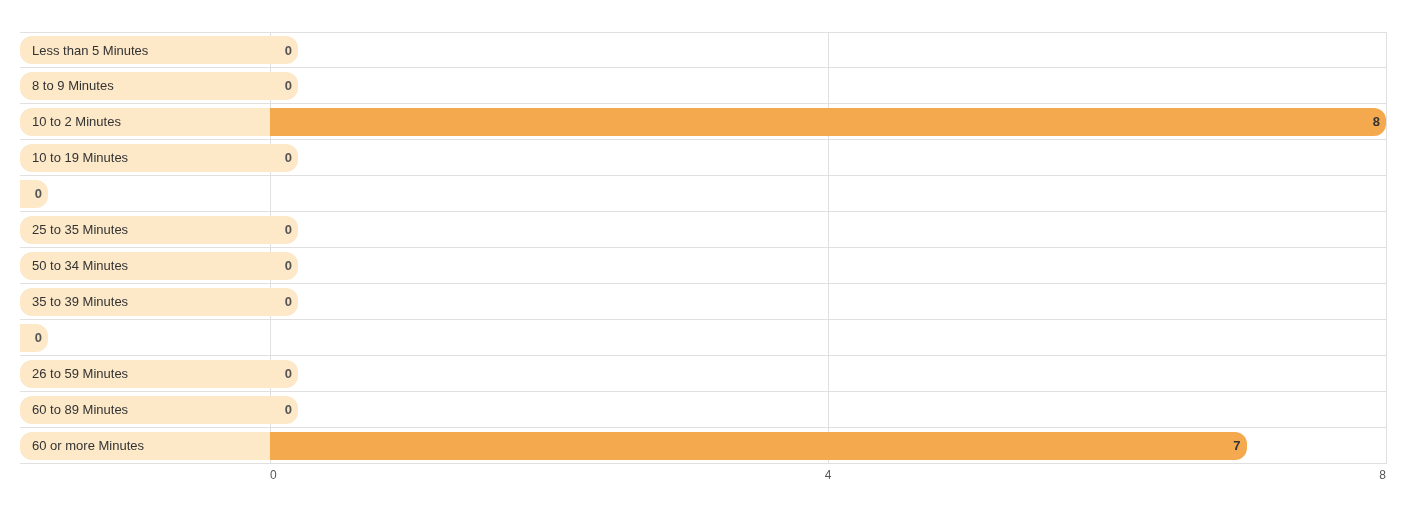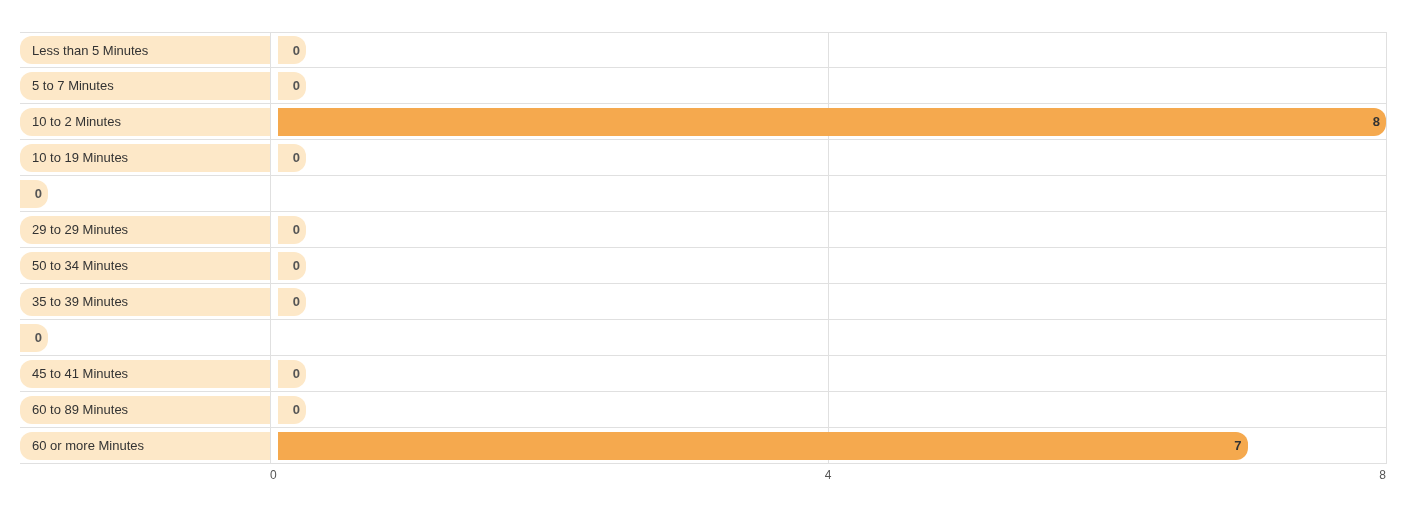--- a/index.html
+++ b/index.html
@@ -35,21 +35,20 @@
     .chart-area {
       position: relative;
       width: 100%;
     }
     .bar-row {
       display: flex;
       align-items: center;
       height: 36px;
       border-bottom: 1px solid #e0e0e0;
       position: relative;
-      gap: 8px;
     }
     .bar-row:first-child {
       border-top: 1px solid #e0e0e0;
     }
     .bar-label {
       width: 250px;
       min-width: 250px;
       font-size: 13px;
       color: #333;
       background: #fde8c8;
@@ -141,21 +140,21 @@
       </div>
 
     <div id="bars-container">
         <div class="bar-row">
           <div class="bar-label">Less than 5 Minutes</div>
           <div class="bar-track">
             <div class="bar-fill zero" style="width: 28px;">0</div>
           </div>
         </div>
         <div class="bar-row">
-          <div class="bar-label">5 to 7 Minutes</div>
+          <div class="bar-label">8 to 9 Minutes</div>
           <div class="bar-track">
             <div class="bar-fill zero" style="width: 28px;">0</div>
           </div>
         </div>
         <div class="bar-row">
           <div class="bar-label">10 to 2 Minutes</div>
           <div class="bar-track">
             <div class="bar-fill active" style="width: 100%;">8</div>
           </div>
         </div>
@@ -164,21 +163,21 @@
           <div class="bar-track">
             <div class="bar-fill zero" style="width: 28px;">0</div>
           </div>
         </div>
         <div class="bar-row">
           <div class="bar-track">
             <div class="bar-fill zero" style="width: 28px;">0</div>
           </div>
         </div>
         <div class="bar-row">
-          <div class="bar-label">29 to 29 Minutes</div>
+          <div class="bar-label">25 to 35 Minutes</div>
           <div class="bar-track">
             <div class="bar-fill zero" style="width: 28px;">0</div>
           </div>
         </div>
         <div class="bar-row">
           <div class="bar-label">50 to 34 Minutes</div>
           <div class="bar-track">
             <div class="bar-fill zero" style="width: 28px;">0</div>
           </div>
         </div>
@@ -187,21 +186,21 @@
           <div class="bar-track">
             <div class="bar-fill zero" style="width: 28px;">0</div>
           </div>
         </div>
         <div class="bar-row">
           <div class="bar-track">
             <div class="bar-fill zero" style="width: 28px;">0</div>
           </div>
         </div>
         <div class="bar-row">
-          <div class="bar-label">45 to 41 Minutes</div>
+          <div class="bar-label">26 to 59 Minutes</div>
           <div class="bar-track">
             <div class="bar-fill zero" style="width: 28px;">0</div>
           </div>
         </div>
         <div class="bar-row">
           <div class="bar-label">60 to 89 Minutes</div>
           <div class="bar-track">
             <div class="bar-fill zero" style="width: 28px;">0</div>
           </div>
         </div>

